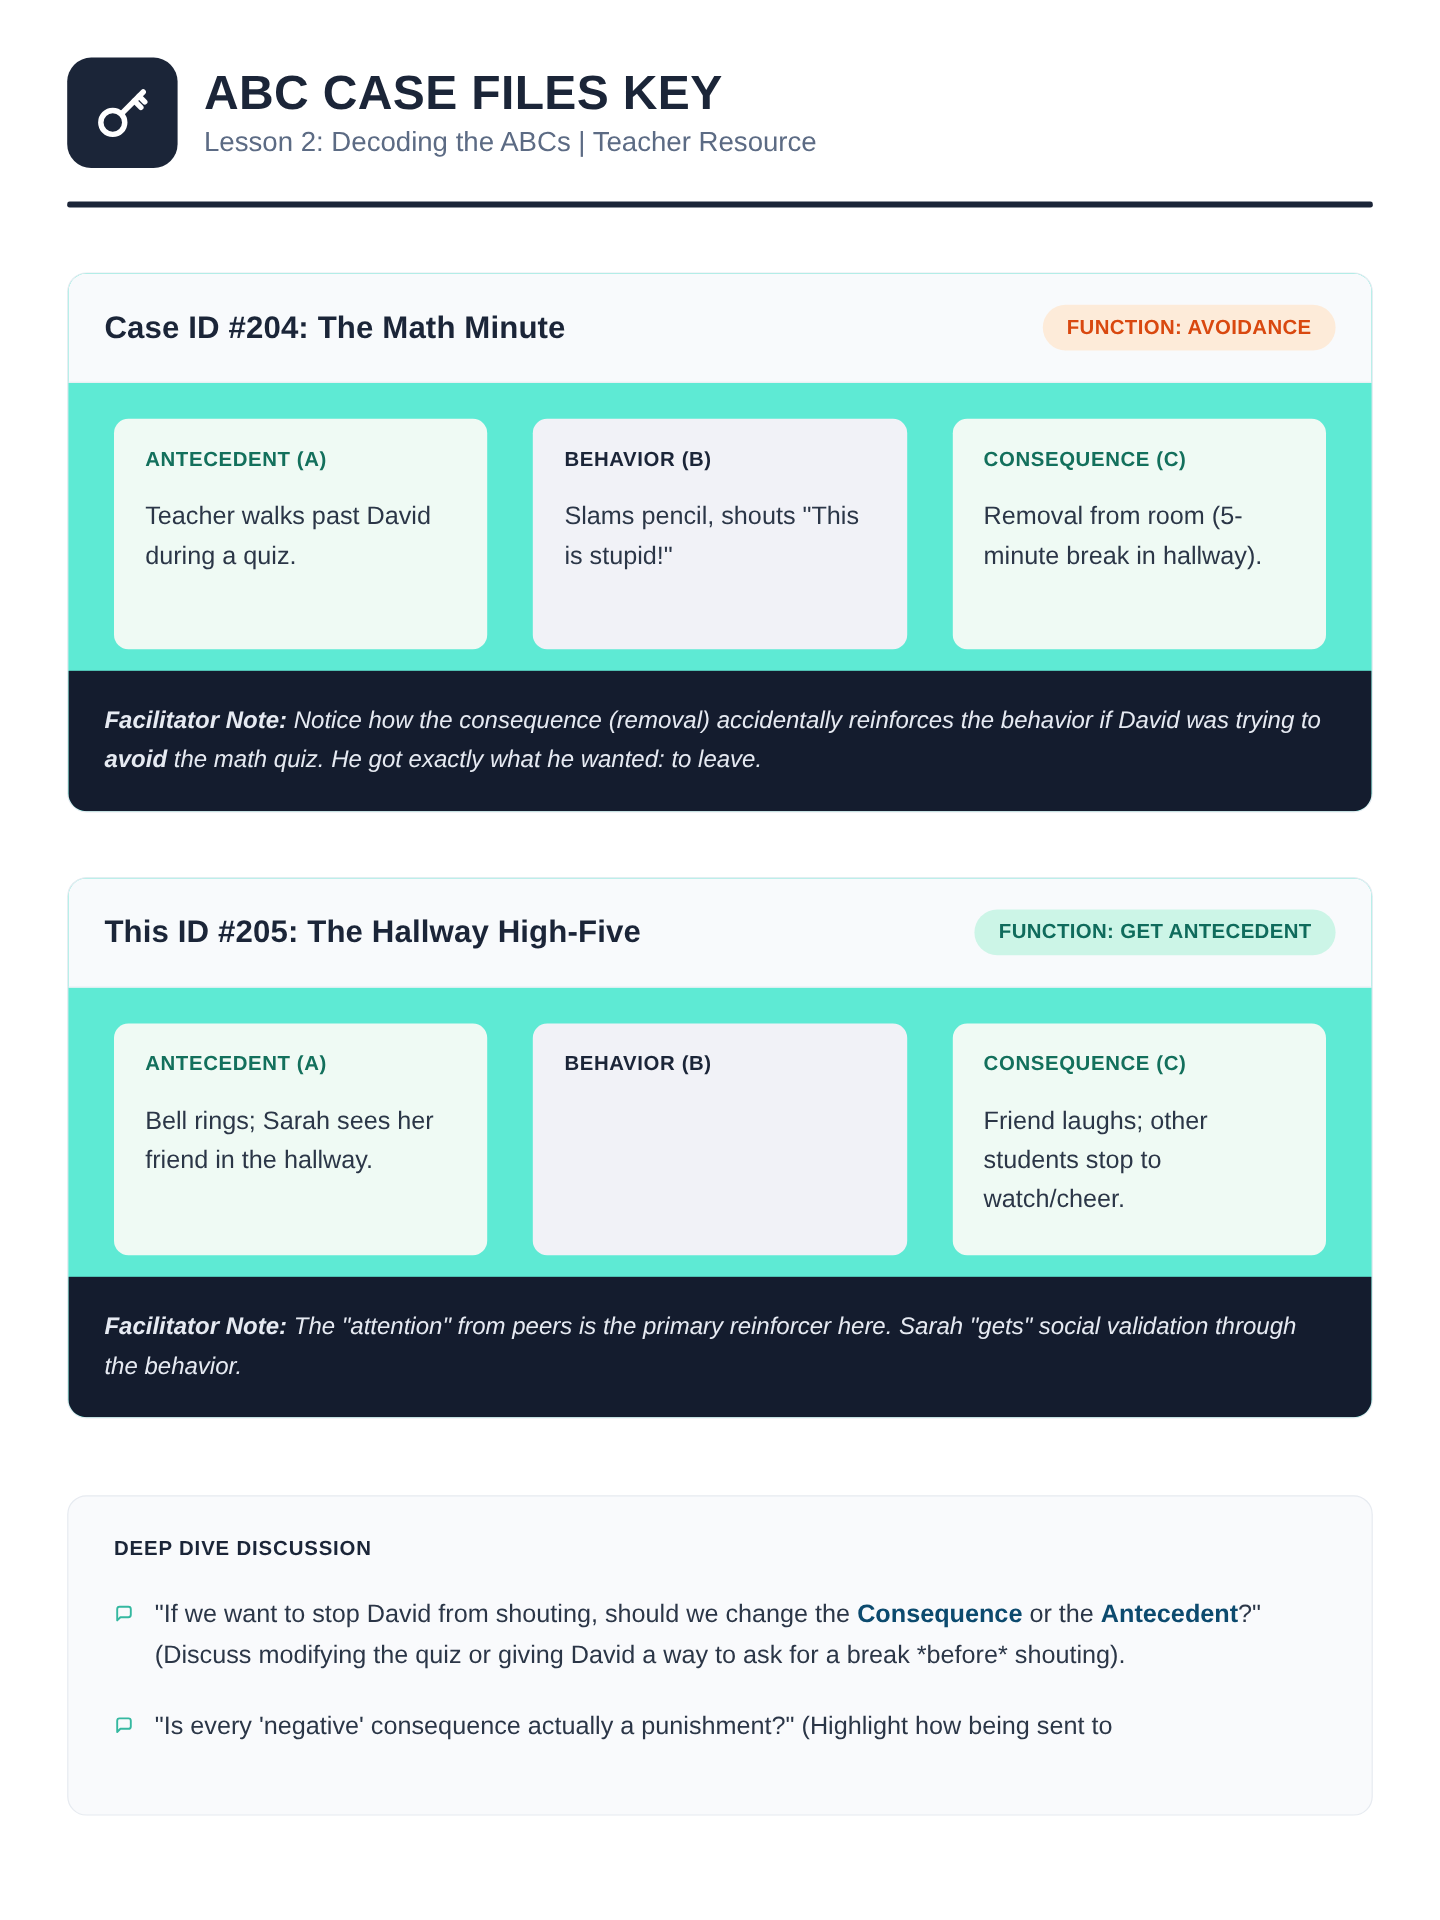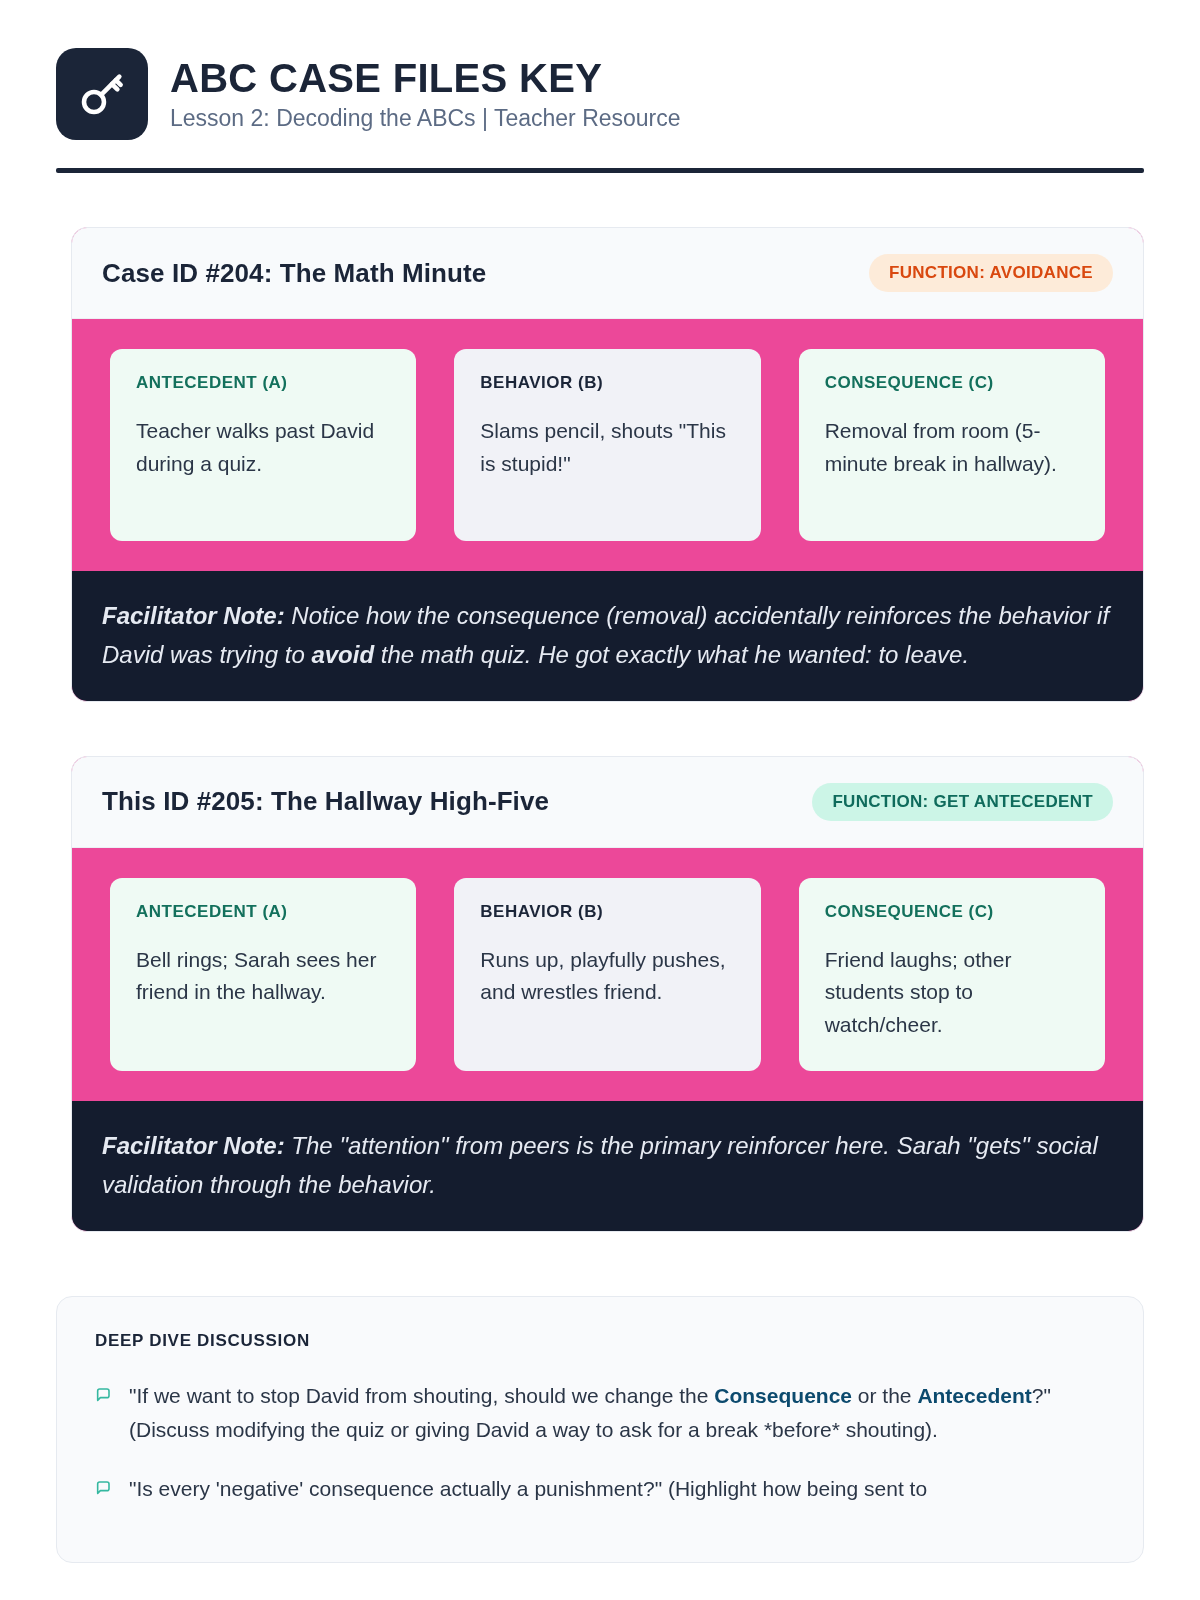--- a/index.html
+++ b/index.html
@@ -56,23 +56,22 @@
     height: 5px;
     background: #1b2538;
     border-radius: 2px;
   }
 
   
   .case-card {
     margin-top: 54px;
     border: 1px solid #e6eaf0;
     border-radius: 16px;
-    background: #ec4899;
+    background: #5eead4;
     overflow: hidden;
-    margin-left: 15px;
   }
   .case-header {
     background: #f8fafc;
     border-bottom: 1px solid #eceff4;
     padding: 26px 30px;
     display: flex;
     align-items: center;
     justify-content: space-between;
   }
   .case-title {
@@ -88,21 +87,21 @@
     padding: 9px 20px;
     border-radius: 999px;
     white-space: nowrap;
   }
   .badge-avoidance { background: #fdebd9; color: #d9480f; }
   .badge-attention { background: #ccf5e7; color: #0f6b5c; }
 
   .abc-row {
     display: flex;
     gap: 38px;
-    padding: 30px 38px 30px 38px;
+    padding: 30px 38px 18px 38px;
   }
   .abc-box {
     flex: 1;
     border-radius: 12px;
     padding: 24px 26px 30px 26px;
     min-height: 192px;
   }
   .abc-box.tone-green { background: #effaf4; }
   .abc-box.tone-gray  { background: #f1f2f7; }
   .abc-label {
@@ -116,21 +115,21 @@
   .abc-text {
     font-size: 21px;
     line-height: 1.55;
     color: #2b3647;
   }
 
   .facilitator-note {
     background: #141c2e;
     color: #e6eaf2;
     padding: 26px 30px;
-    font-size: 24px;
+    font-size: 20px;
     font-style: italic;
     line-height: 1.62;
   }
   .facilitator-note b { font-weight: bold; font-style: italic; }
 
   
   .deepdive-card {
     margin-top: 64px;
     border: 1px solid #e6eaf0;
     border-radius: 16px;
@@ -213,21 +212,20 @@
       <div class="case-title">This ID #205: The Hallway High-Five</div>
       <div class="function-badge badge-attention">FUNCTION: GET ANTECEDENT</div>
     </div>
     <div class="abc-row">
       <div class="abc-box tone-green">
         <div class="abc-label green">ANTECEDENT (A)</div>
         <div class="abc-text">Bell rings; Sarah sees her friend in the hallway.</div>
       </div>
       <div class="abc-box tone-gray">
         <div class="abc-label dark">BEHAVIOR (B)</div>
-        <div class="abc-text">Runs up, playfully pushes, and wrestles friend.</div>
       </div>
       <div class="abc-box tone-green">
         <div class="abc-label green">CONSEQUENCE (C)</div>
         <div class="abc-text">Friend laughs; other students stop to watch/cheer.</div>
       </div>
     </div>
     <div class="facilitator-note">
       <b>Facilitator Note:</b><span> The "attention" from peers is the primary reinforcer here. Sarah "gets" social validation through the behavior.</span>
     </div>
   </div>

